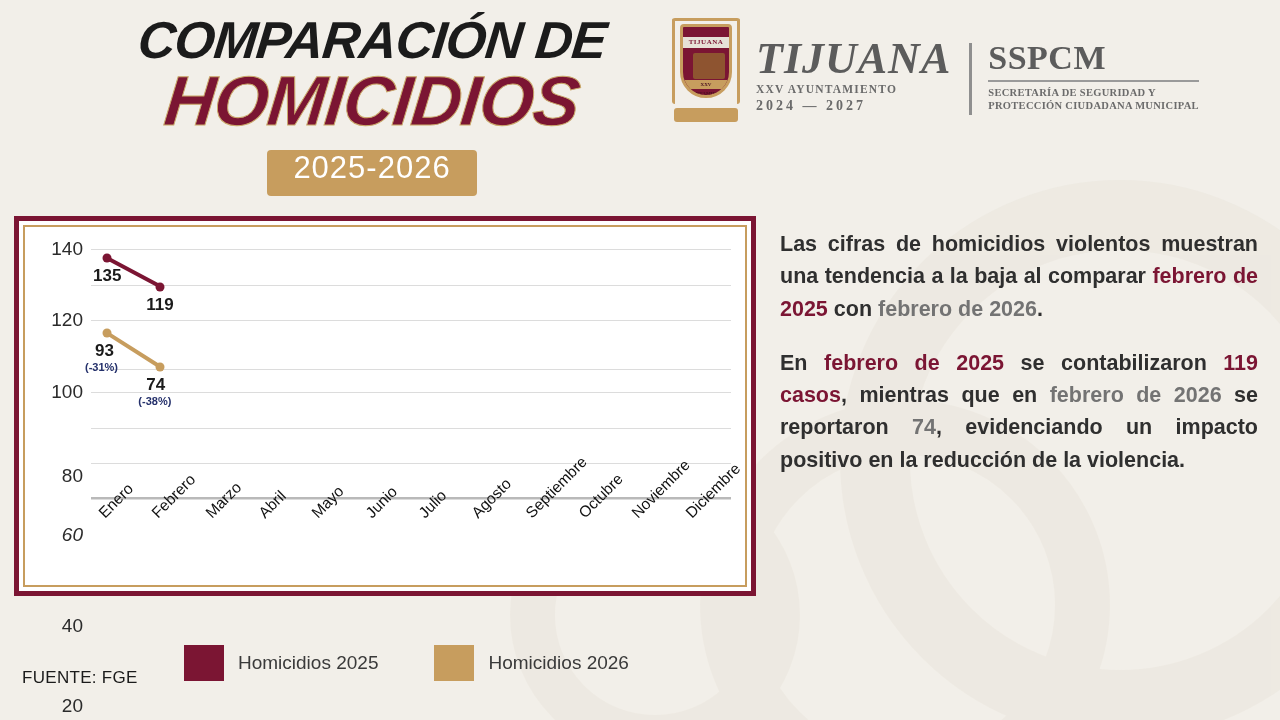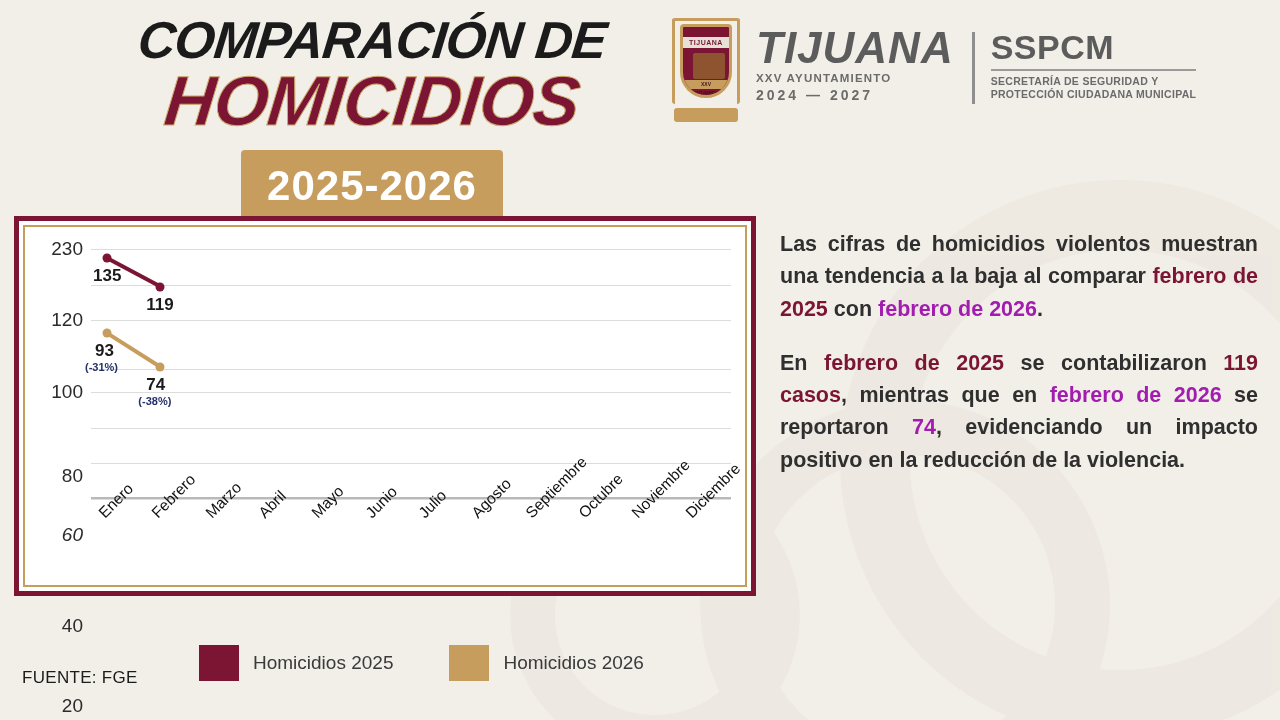--- a/index.html
+++ b/index.html
@@ -67,34 +67,35 @@
     font-style: italic;
     transform: skewX(-6deg);
     display: block;
     -webkit-text-stroke: 1px #caa96a;
   }
   .title-years {
     display: inline-block;
     margin-top: 14px;
     background: #c79d5e;
     color: #ffffff;
-    font-size: 42px;
-    font-weight: bold;
+    font-size: 31px;
+    font-weight: normal;
     letter-spacing: 1px;
-    padding: 12px 26px 10px 26px;
+    padding: 0 26px 10px 26px;
     border-radius: 4px;
   }
 
   
   .logo-area {
     position: absolute;
     left: 672px;
     top: 18px;
     display: flex;
-    align-items: flex-start;
+    align-items: center;
+    font-family: Liberation Serif, serif;
   }
   .crest {
     width: 72px;
     height: 108px;
     position: relative;
     margin-right: 12px;
   }
   .crest-shield {
     position: absolute;
     left: 8px; top: 6px;
@@ -305,34 +306,34 @@
     top: 228px;
     width: 478px;
     font-size: 21.5px;
     font-weight: bold;
     color: #2f2f2f;
     line-height: 1.5;
     text-align: justify;
   }
   .side-text p { margin: 0 0 22px 0; }
   .hl-maroon { color: #7b1533; }
-  .hl-gold { color: #a21caf; }
+  .hl-gold { color: #737373; }
 
   
   .footer-source {
     position: absolute;
     left: 22px;
     top: 668px;
     font-size: 17px;
     color: #1b1b1b;
     letter-spacing: 0.3px;
   }
   .legend {
     position: absolute;
-    left: 199px;
+    left: 184px;
     top: 645px;
     display: flex;
     align-items: center;
   }
   .legend-item {
     display: flex;
     align-items: center;
     margin-right: 56px;
   }
   .legend-swatch {
@@ -405,21 +406,21 @@
         <div class="gridline" style="top: 120px;">
           <div class="ytick" style="top: 107.143px;">80</div>
         </div>
         <div class="gridline" style="top: 71.4286px;">
           <div class="ytick" style="top: 71.4286px;">100</div>
         </div>
         <div class="gridline" style="top: 35.7143px;">
           <div class="ytick" style="top: 35.7143px;">120</div>
         </div>
         <div class="gridline" style="top: 0px;">
-          <div class="ytick" style="top: 0px;">230</div>
+          <div class="ytick" style="top: 0px;">140</div>
         </div>
         <div class="series-line" style="left: 16px; top: 6.92857px; width: 60.5043px; background: rgb(123, 21, 51); transform: rotate(28.1786deg);"></div>
         <div class="point" style="left: 16px; top: 8.92857px; background: rgb(123, 21, 51);"></div>
         <div class="dlabel" style="left: 2px; top: 16.9286px;">135</div>
         <div class="point" style="left: 69.3333px; top: 37.5px; background: rgb(123, 21, 51);"></div>
         <div class="dlabel" style="left: 55.3333px; top: 45.5px;">119</div>
         <div class="series-line" style="left: 16px; top: 81.9286px; width: 63.2107px; background: rgb(199, 157, 94); transform: rotate(32.4629deg);"></div>
         <div class="point" style="left: 16px; top: 83.9286px; background: rgb(199, 157, 94);"></div>
         <div class="dlabel" style="left: 4px; top: 91.9286px;">93</div>
         <div class="dsub" style="left: -6px; top: 111.929px;">(-31%)</div>

